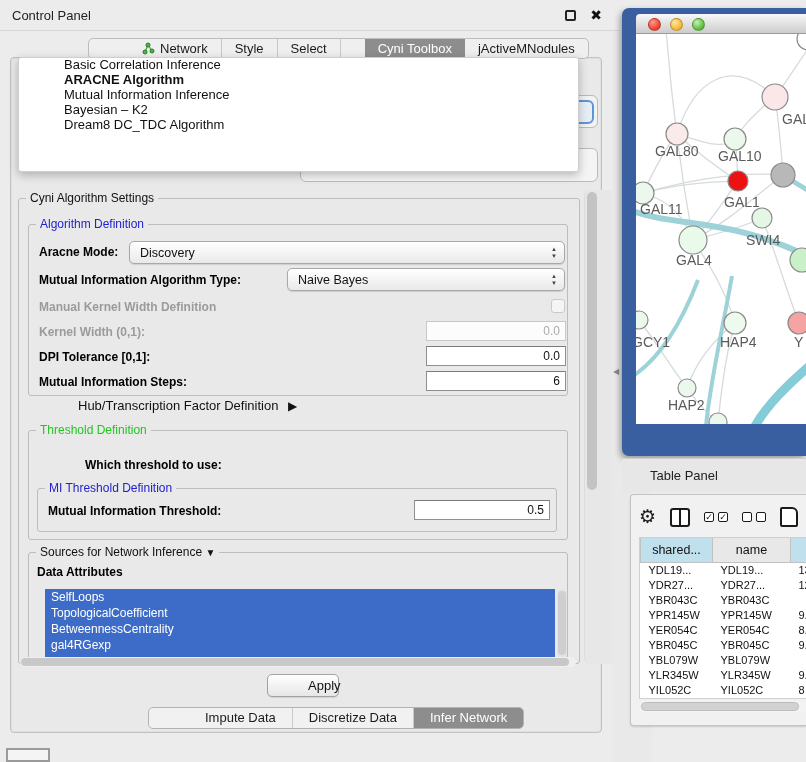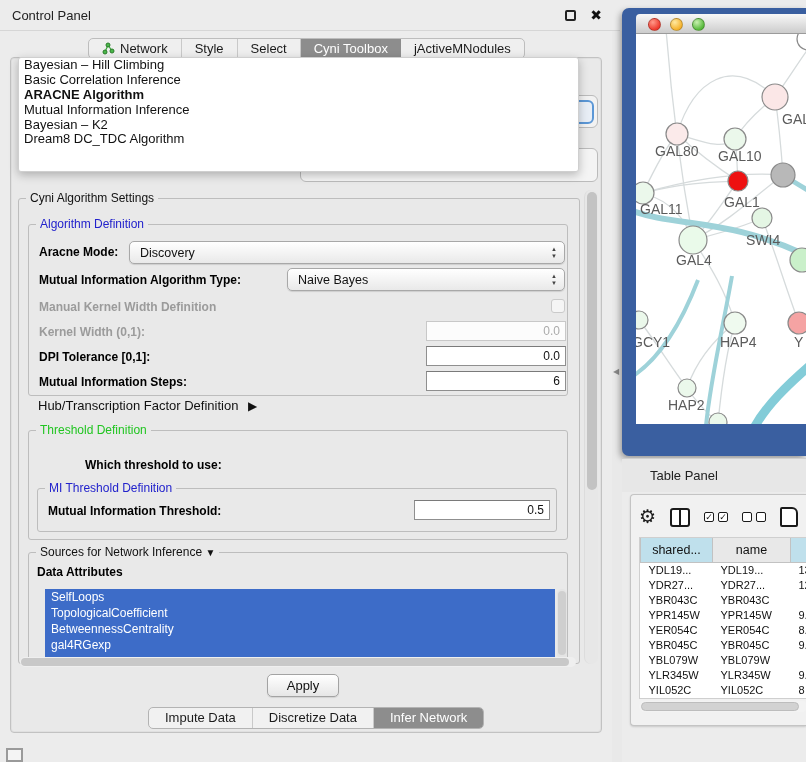--- a/index.html
+++ b/index.html
@@ -1,32 +1,32 @@
 <!DOCTYPE html>
 <html><head>
 <meta charset="utf-8">
 <style>
   * { box-sizing: border-box; margin: 0; padding: 0; }
   html,body { width:806px; height:762px; overflow:hidden; }
   body { font-family:"Liberation Sans","DejaVu Sans",sans-serif; background:#ececec; position:relative; font-size:12px; color:#111; }
-  .abs { position:absolute; }
+  .abs { position:absolute;padding-left:40px; }
 
   
   #titlebar { left:0; top:0; width:620px; height:31px; background:#ececec; border-bottom:1px solid #d6d6d6; }
   #titlebar .title { position:absolute; left:12px; top:8px; font-size:13px; color:#222; }
   #float-btn { position:absolute; right:44px; top:10px; width:11px; height:11px; border:2px solid #222; border-radius:2px; cursor:pointer; }
   #close-btn { position:absolute; right:18px; top:7px; font-size:14px; color:#111; font-weight:bold; cursor:pointer; }
 
   #panel-frame { left:10px; top:57px; width:592px; height:676px; border:1px solid #c2c2c2; border-radius:4px; background:#e9e9e9; box-shadow:0 0 0 1px #e0e0e0 inset; }
 
   
   #tabbar { left:88px; top:38px; height:21px; display:flex; align-items:stretch; border:1px solid #bdbdbd; border-radius:5px; background:#efefef; overflow:hidden; z-index:5; }
   .tab { display:flex; align-items:center; gap:5px; padding:0 13px; font-size:13px; color:#1b1b1b; border-right:1px solid #c9c9c9; cursor:pointer; white-space:nowrap; }
   .tab:last-child { border-right:none; }
-  .tab.sel { background:#8d8d8d; color:#fff; border-right:none; }
+  .tab.sel { background:#8d8d8d; color:#fff; border-right:none;margin-left:24px; }
 
   
   #peek-combo { left:300px; top:95px; width:298px; height:33px; border:1px solid #bbb; border-radius:6px; background:#f2f2f2; }
   #peek-pill { position:absolute; right:3px; top:4px; width:22px; height:24px; border:2px solid #5b97d6; border-radius:6px; background:#e8eef6; }
   #peek-box { left:300px; top:148px; width:298px; height:34px; border:1px solid #bbb; border-radius:6px; background:#f4f4f4; }
 
   
   #dropdown { left:18px; top:57px; width:561px; height:115px; background:#fff; border:1px solid #cfcfcf; border-radius:3px; box-shadow:0 3px 10px rgba(0,0,0,.25); z-index:20; }
   #dropdown .ph { text-align:center; color:#b4b4b4; font-size:13px; padding-top:4px; height:20px; }
   .algo-item { font-size:13px; color:#111; padding:0 0 0 5px; height:14.9px; line-height:14.9px; cursor:pointer; white-space:nowrap; }
@@ -143,21 +143,20 @@
       <span>jActiveMNodules</span>
     </span>
 </div>
 
 <div class="abs" id="peek-combo">
     <span id="peek-pill"></span>
   </div>
 <div class="abs" id="peek-box"></div>
 
 <div class="abs" id="dropdown">
-  <div class="algo-item">Bayesian – Hill Climbing</div>
   <div class="algo-item">Basic Correlation Inference</div>
   <div class="algo-item bold">ARACNE Algorithm</div>
   <div class="algo-item">Mutual Information Inference</div>
   <div class="algo-item">Bayesian – K2</div>
   <div class="algo-item">Dream8 DC_TDC Algorithm</div>
 </div>
 
 <div class="abs" id="viewport">
 
   <div class="grp" style="left:4px; top:10px; width:562px; height:466px;">

